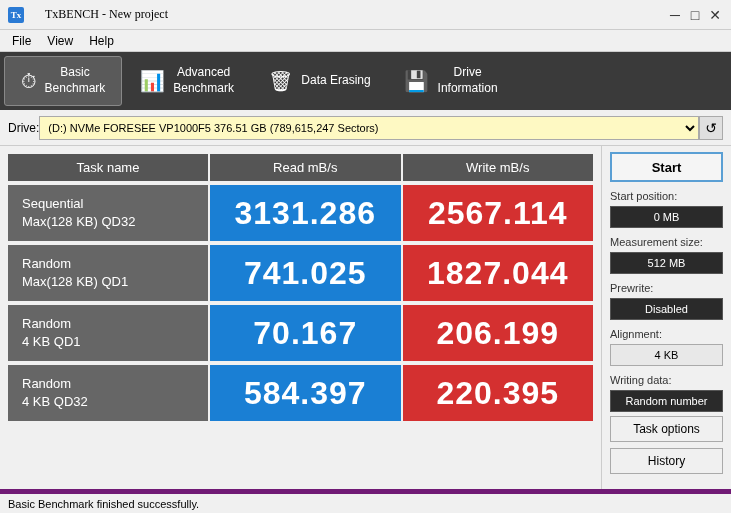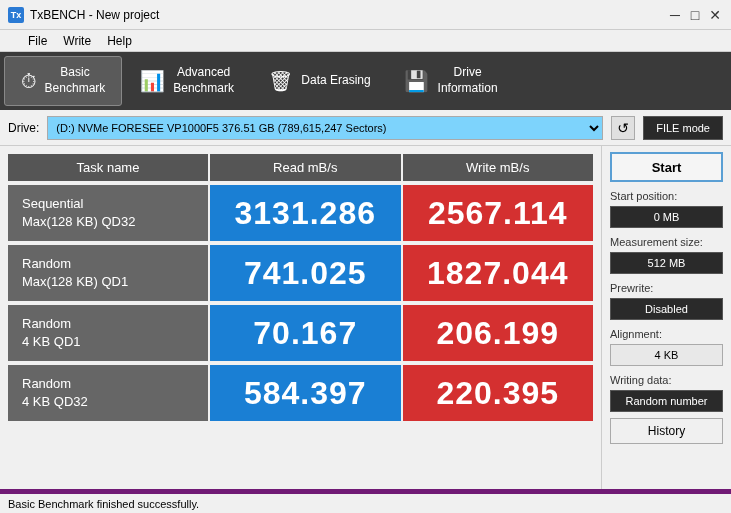--- a/index.html
+++ b/index.html
@@ -17,23 +17,24 @@
       background: #f0f0f0;
       height: 30px;
       display: flex;
       align-items: center;
       justify-content: space-between;
       padding: 0 8px;
       border-bottom: 1px solid #ccc;
     }
     .title-bar-left {
       display: flex;
-      align-items: center;
-      gap: 6px;
-      font-size: 12px;
+      align-items: flex-start;
+      gap: 21px;
+      font-size: 12px;
+      font-family: Liberation Serif, serif;
     }
     .title-bar-icon {
       width: 16px;
       height: 16px;
       background: #2a7ad4;
       border-radius: 2px;
       display: inline-flex;
       align-items: center;
       justify-content: center;
       color: white;
@@ -56,21 +57,21 @@
       justify-content: center;
       color: #333;
     }
 
     
     .menu-bar {
       background: #f0f0f0;
       height: 22px;
       display: flex;
       align-items: center;
-      padding: 0 20px;
+      padding: 0 4px;
       border-bottom: 1px solid #ccc;
     }
     .menu-item {
       padding: 2px 8px;
       cursor: pointer;
       font-size: 12px;
     }
 
     
     .toolbar {
@@ -109,30 +110,29 @@
       line-height: 1.3;
     }
 
     
     .drive-row {
       background: #f0f0f0;
       height: 36px;
       display: flex;
       align-items: center;
       padding: 0 8px;
-      gap: 8px;
       border-bottom: 1px solid #ccc;
     }
     .drive-label { font-size: 12px; }
     .drive-select {
       flex: 1;
       height: 24px;
       font-size: 11px;
       border: 1px solid #aaa;
-      background: #7dd3fc;
+      background: #fef9c3;
       padding: 0 4px;
     }
     .drive-refresh-btn {
       width: 24px;
       height: 24px;
       background: #e0e0e0;
       border: 1px solid #aaa;
       cursor: pointer;
       display: flex;
       align-items: center;
@@ -297,21 +297,21 @@
   </div>
   <div class="title-bar-controls">
     <button class="title-btn">─</button>
     <button class="title-btn">□</button>
     <button class="title-btn">✕</button>
   </div>
 </div>
 
 <div class="menu-bar">
   <span class="menu-item">File</span>
-  <span class="menu-item">Write</span>
+  <span class="menu-item">View</span>
   <span class="menu-item">Help</span>
 </div>
 
 <div class="toolbar">
   <button class="toolbar-btn active">
     <span class="toolbar-icon">⏱</span>
     <div class="toolbar-text">Basic<br>Benchmark</div>
   </button>
   <button class="toolbar-btn inactive">
     <span class="toolbar-icon">📊</span>
@@ -324,21 +324,20 @@
   <button class="toolbar-btn inactive">
     <span class="toolbar-icon">💾</span>
     <div class="toolbar-text">Drive<br>Information</div>
   </button>
 </div>
 
 <div class="drive-row">
   <span class="drive-label">Drive:</span>
   <select class="drive-select"><option>(D:) NVMe FORESEE VP1000F5  376.51 GB (789,615,247 Sectors)</option></select>
   <button class="drive-refresh-btn">↺</button>
-  <button class="file-mode-btn">FILE mode</button>
 </div>
 
 <div class="main-content">
 
   <div class="bench-area">
 
     <div class="bench-header">
       <div class="bench-header-cell">Task name</div>
       <div class="bench-header-cell">Read mB/s</div>
       <div class="bench-header-cell">Write mB/s</div>
@@ -383,20 +382,21 @@
 
     <span class="panel-label">Prewrite:</span>
     <div class="panel-value">Disabled</div>
 
     <span class="panel-label">Alignment:</span>
     <div class="panel-value light">4 KB</div>
 
     <span class="panel-label">Writing data:</span>
     <div class="panel-value">Random number</div>
 
+    <button class="task-options-btn">Task options</button>
     <button class="history-btn">History</button>
   </div>
 
 </div>
 
 <div class="status-bar">
   <span>Basic Benchmark finished successfully.</span>
 </div>
 
 </body></html>

